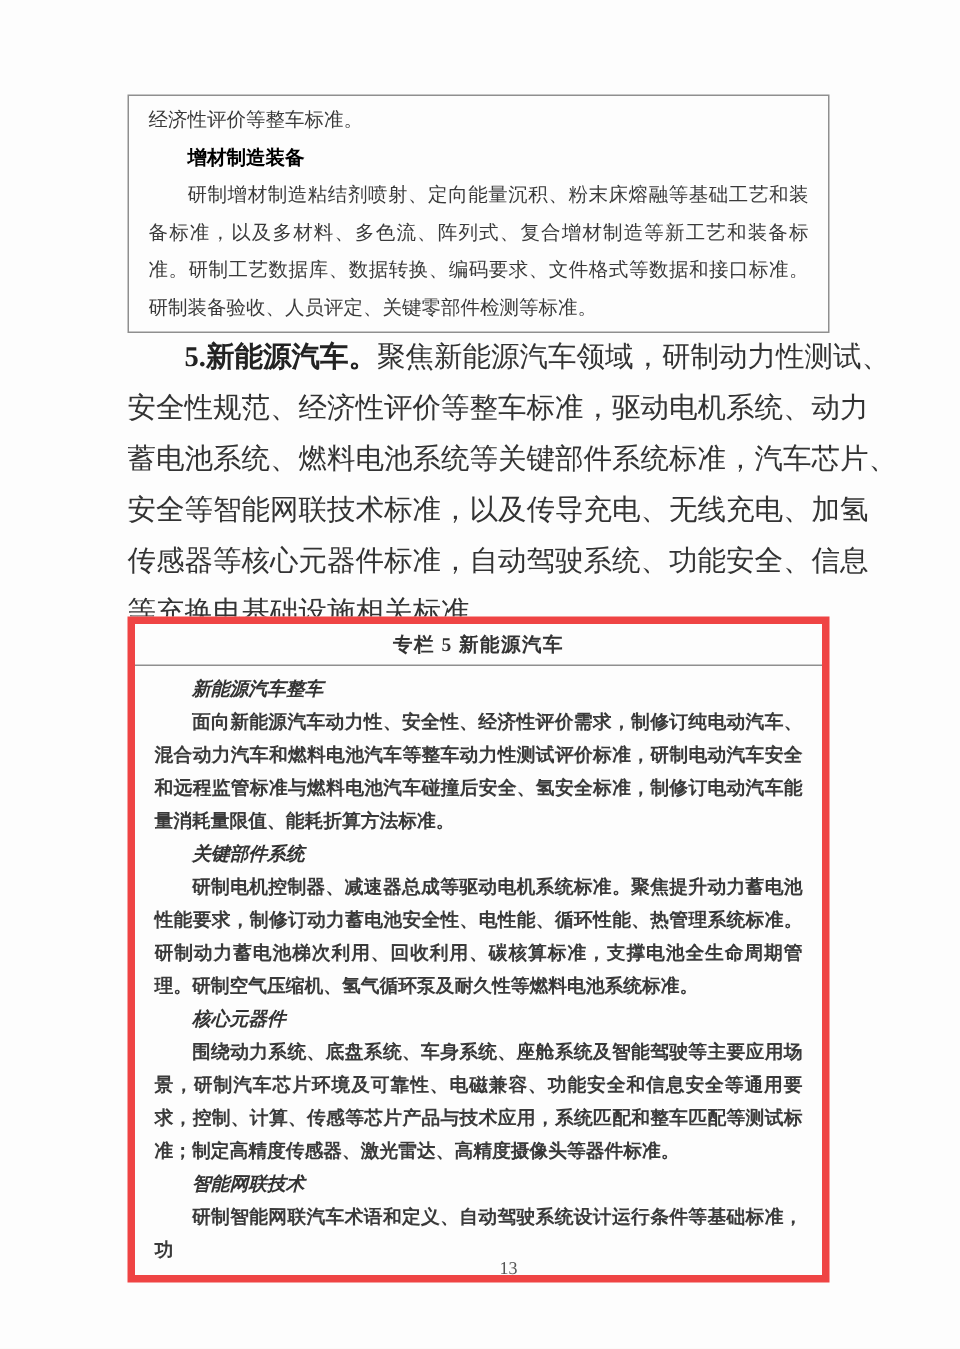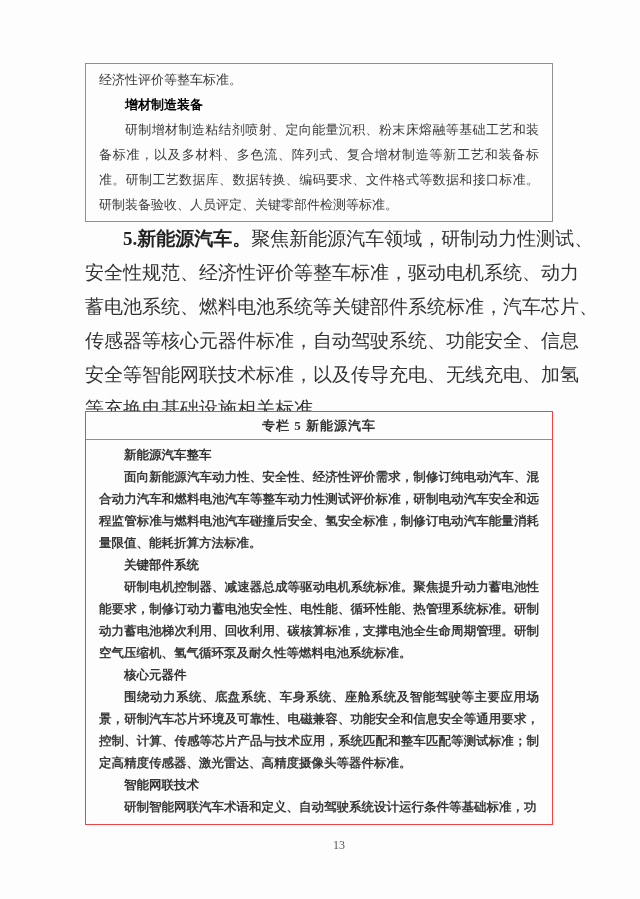--- a/index.html
+++ b/index.html
@@ -37,34 +37,34 @@
     text-align:justify; text-align-last:justify;
     -webkit-text-justify:inter-ideograph; text-justify:inter-ideograph;
     white-space:nowrap;
   }
   .mline.first { text-indent:2em; }
   .mline.last { text-align-last:left; white-space:normal; }
   .mline b { font-weight:700; color:#222; }
   
   .panel {
     position:absolute; left:85px; top:411px; width:468px;
-    border:1px solid #ef4444; box-sizing:border-box;
+    border:5px solid #ef4444; box-sizing:border-box;
     background:#fdfdfd;
   }
   .panel-header {
     height:27px; line-height:27px;
     text-align:center; font-weight:bold; font-size:13px; color:#333;
     border-bottom:1px solid #8f8f8f;
     letter-spacing:1px;
   }
   .panel-body {
     padding:4px 13px 6px 13px;
     font-size:12.5px; line-height:22px;
   }
-  .sec-heading { font-weight:bold; text-indent:2em; color:#333; }
+  .sec-heading { font-weight:bold; text-indent:2em; color:#333;font-style:italic; }
   .sec-body {
     text-indent:2em; text-align:justify;
     -webkit-text-justify:inter-ideograph; text-justify:inter-ideograph;font-weight:bold;
   }
   
   .page-num {
     position:absolute; left:0; right:0; top:838px;
     text-align:center; font-size:12px; color:#555;
     font-family:"Liberation Serif","DejaVu Serif",serif;
     margin-left:38px;
@@ -80,22 +80,22 @@
     <div class="b1-heading">增材制造装备</div>
     <div class="b1-para">研制增材制造粘结剂喷射、定向能量沉积、粉末床熔融等基础工艺和装备标准，以及多材料、多色流、阵列式、复合增材制造等新工艺和装备标准。研制工艺数据库、数据转换、编码要求、文件格式等数据和接口标准。研制装备验收、人员评定、关键零部件检测等标准。</div>
   </div>
 
   <div class="main-para">
     <div class="mline first">
       <b>5.新能源汽车。</b><span>聚焦新能源汽车领域，研制动力性测试、</span>
     </div>
     <div class="mline">安全性规范、经济性评价等整车标准，驱动电机系统、动力</div>
     <div class="mline">蓄电池系统、燃料电池系统等关键部件系统标准，汽车芯片、</div>
+    <div class="mline">安全等智能网联技术标准，以及传导充电、无线充电、加氢</div>
     <div class="mline">传感器等核心元器件标准，自动驾驶系统、功能安全、信息</div>
-    <div class="mline">安全等智能网联技术标准，以及传导充电、无线充电、加氢</div>
     <div class="mline last">等充换电基础设施相关标准。</div>
   </div>
 
   <div class="panel">
     <div class="panel-header">专栏 5  新能源汽车</div>
     <div class="panel-body">
 
       <div class="sec">
         <div class="sec-heading">新能源汽车整车</div>
         <div class="sec-body">面向新能源汽车动力性、安全性、经济性评价需求，制修订纯电动汽车、混合动力汽车和燃料电池汽车等整车动力性测试评价标准，研制电动汽车安全和远程监管标准与燃料电池汽车碰撞后安全、氢安全标准，制修订电动汽车能量消耗量限值、能耗折算方法标准。</div>

